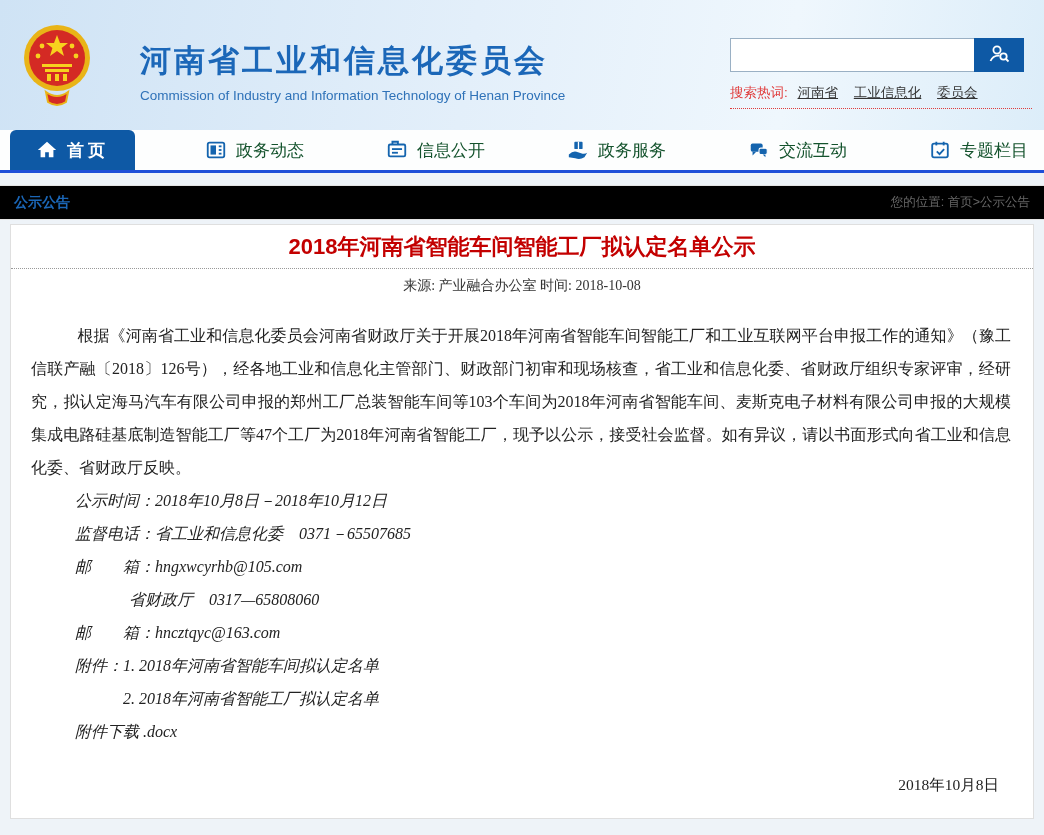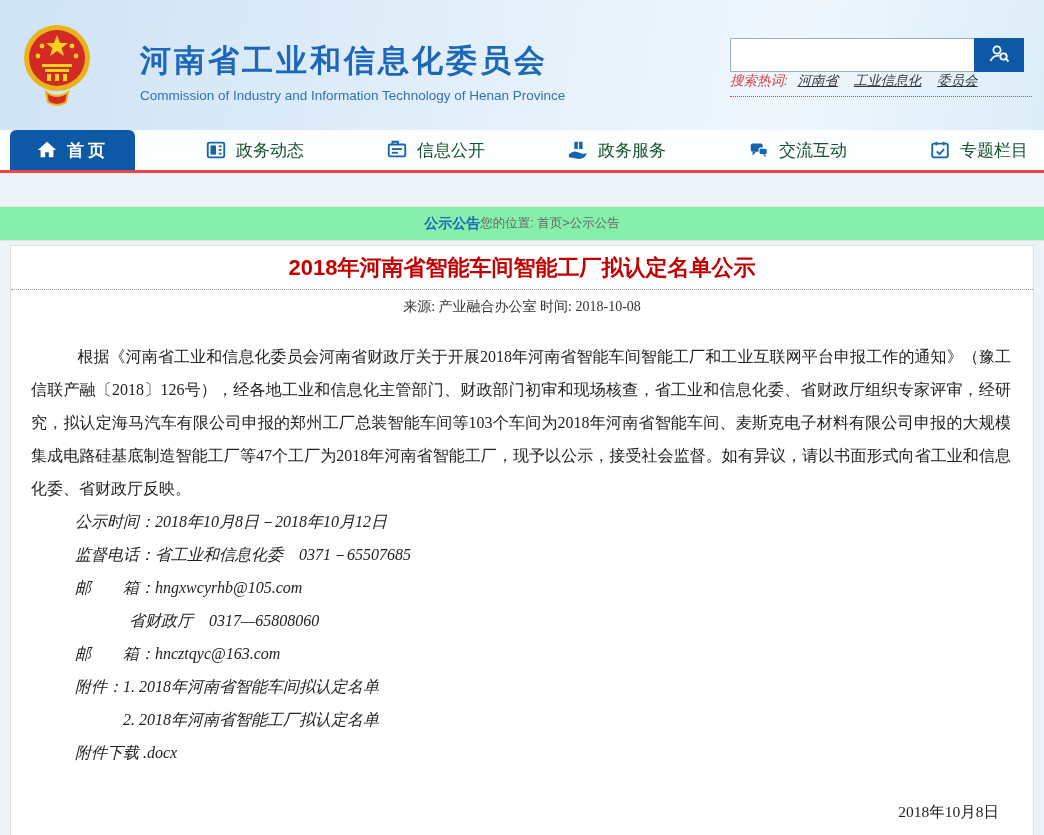--- a/index.html
+++ b/index.html
@@ -29,47 +29,47 @@
   .search-row{display:flex;}
   .search-input{
     width:244px;height:34px;border:1px solid #9ab0c4;border-right:none;
     background:#fff;outline:none;font-size:14px;padding:0 8px;box-sizing:border-box;
   }
   .search-button{
     width:50px;height:34px;border:none;background:#0e59a5;cursor:pointer;
     display:flex;align-items:center;justify-content:center;padding:0;
   }
   .hotwords{
-    padding-bottom:6px;font-size:13.5px;
-    border-bottom:1px dotted #e03c3c;white-space:nowrap;font-style:italic;
+    margin-top:12px;padding-bottom:6px;font-size:13.5px;
+    border-bottom:1px dotted #e03c3c;white-space:nowrap;
   }
   .hot-label{color:#e03c3c;margin-right:6px;}
   .hotword{color:#333;text-decoration:underline;margin-right:12px;cursor:pointer;}
 
   
   .nav-bar{
-    height:40px;background:#fdfefe;border-bottom:3px solid #ef4444;
+    height:40px;background:#fdfefe;border-bottom:3px solid #1d4ed8;
     display:flex;align-items:flex-start;padding:0 10px;
   }
   .nav-item{
     display:flex;align-items:center;height:40px;padding:0 18px;
     font-size:17px;color:#14532d;cursor:pointer;white-space:nowrap;
     margin-right:46px;
   }
   .nav-item .nicon{width:22px;height:22px;margin-right:9px;display:inline-flex;}
   .nav-item.active{
     background:#0e59a5;color:#fff;border-radius:6px 6px 0 0;
     padding:0 26px;margin-right:52px;font-weight:bold;letter-spacing:4px;
   }
 
   
   .crumb-gap{height:12px;}
   .breadcrumb-bar{
-    height:33px;background:#86efac;border-top:1px solid #e3e3e3;border-bottom:1px solid #e3e3e3;
-    display:flex;align-items:center;justify-content:center;padding:0 14px;margin-top:21px;
+    height:33px;background:#000000;border-top:1px solid #e3e3e3;border-bottom:1px solid #e3e3e3;
+    display:flex;align-items:center;justify-content:space-between;padding:0 14px;
   }
   .crumb-section{color:#1b67b8;font-size:14px;font-weight:bold;cursor:pointer;}
   .crumb-pos{color:#666;font-size:12.5px;}
   .crumb-pos a{color:#666;text-decoration:none;cursor:pointer;}
 
   
   .content-box{
     margin:4px 10px 0 10px;background:#fff;border:1px solid #dfdfdf;
     height:595px;position:relative;box-sizing:border-box;
     font-family:"Liberation Serif","DejaVu Serif",serif;
@@ -82,21 +82,21 @@
   }
   .article-meta{
     text-align:center;color:#333;font-size:14px;padding:8px 0 6px 0;
   }
   .article-body{padding:18px 22px 0 20px;color:#222;font-size:16px;line-height:33px;}
   .body-para{margin:0;text-align:justify;text-indent:2.9em;}
   .ln{margin:0;padding-left:44px;font-style:italic;}
   .ln-sub2{padding-left:92px;}
   .ln-sub3{padding-left:98px;}
   .article-date{
-    position:absolute;right:34px;bottom:16px;color:#222;font-size:15.5px;
+    position:absolute;right:34px;bottom:22px;color:#222;font-size:15.5px;
   }
 </style>
 </head>
 <body>
 
 <div class="page">
 
   <header class="site-header">
     <div class="logo-row">
       <div class="emblem">

